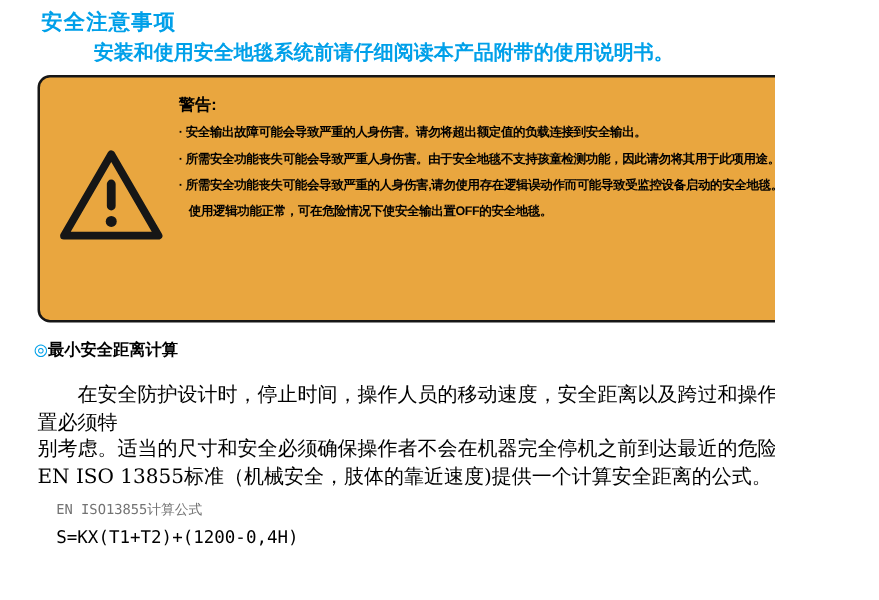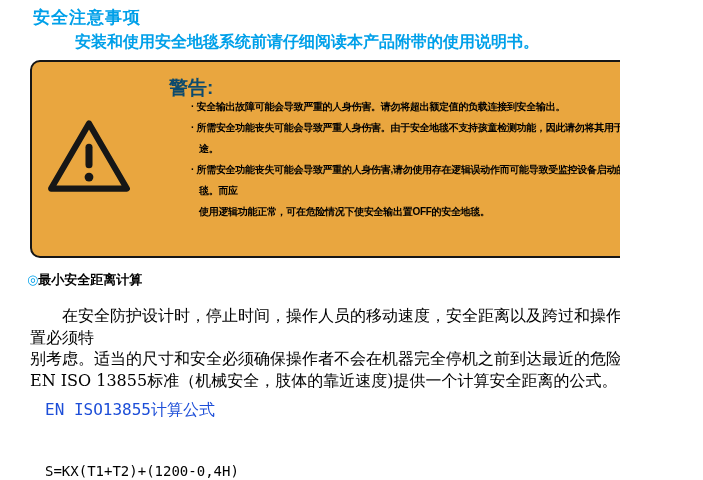--- a/index.html
+++ b/index.html
@@ -38,40 +38,38 @@
     box-sizing: content-box;
   }
   .warn-icon {
     position: absolute;
     left: 13px; top: 55px;
     width: 88px; height: 78px;
   }
   .warn-heading {
     position: absolute;
     left: 111px; top: 13px;
-    font-size: 19px;
+    font-size: 13px;
     font-weight: bold;
-    color: #0c4a6e;
-    margin-left: 26px;
+    color: #000000;
   }
   .warn-bullets {
     position: absolute;
     left: 111px; top: 34px;
     width: 522px;
     font-size: 10px;
     font-weight: bold;
     color: #000000;
     letter-spacing: -0.3px;
   }
   .warn-bullet {
     white-space: pre-line;
     line-height: 21px;
     padding-left: 8px;
     text-indent: -8px;
-    margin-left: 48px;
   }
   .section-heading {
     position: absolute;
     left: 27px; top: 271px;
     font-family: "DejaVu Serif", serif;
     font-size: 13px;
     font-weight: bold;
     color: #000000;
   }
   .section-marker { color: #00a0e9; font-weight: normal; }
@@ -82,30 +80,29 @@
     font-family: "DejaVu Serif", serif;
     font-size: 16px;
     line-height: 21.5px;
     color: #000000;
     white-space: pre-line;
   }
   .formula-title {
     position: absolute;
     left: 45px; top: 400px;
     font-family: "DejaVu Sans Mono", monospace;
-    font-size: 16px;
-    color: #1d4ed8;
+    font-size: 11px;
+    color: #737373;
   }
   .formula {
     position: absolute;
     left: 45px; top: 422px;
     font-family: "DejaVu Sans Mono", monospace;
     font-size: 14px;
     color: #000000;
-    margin-top: 41px;
   }
 </style>
 </head>
 <body>
 
 <div class="page">
 
   <div class="doc-title">安全注意事项</div>
 
   <div class="doc-subtitle">安装和使用安全地毯系统前请仔细阅读本产品附带的使用说明书。</div>

